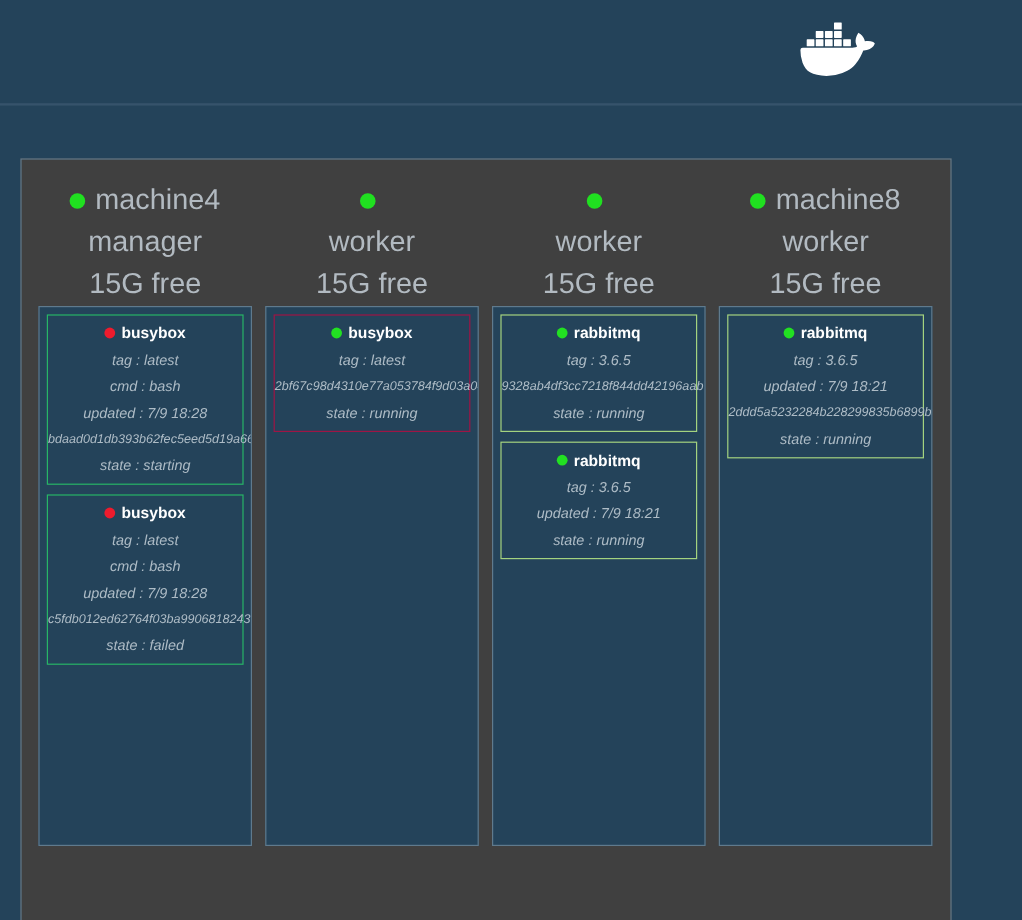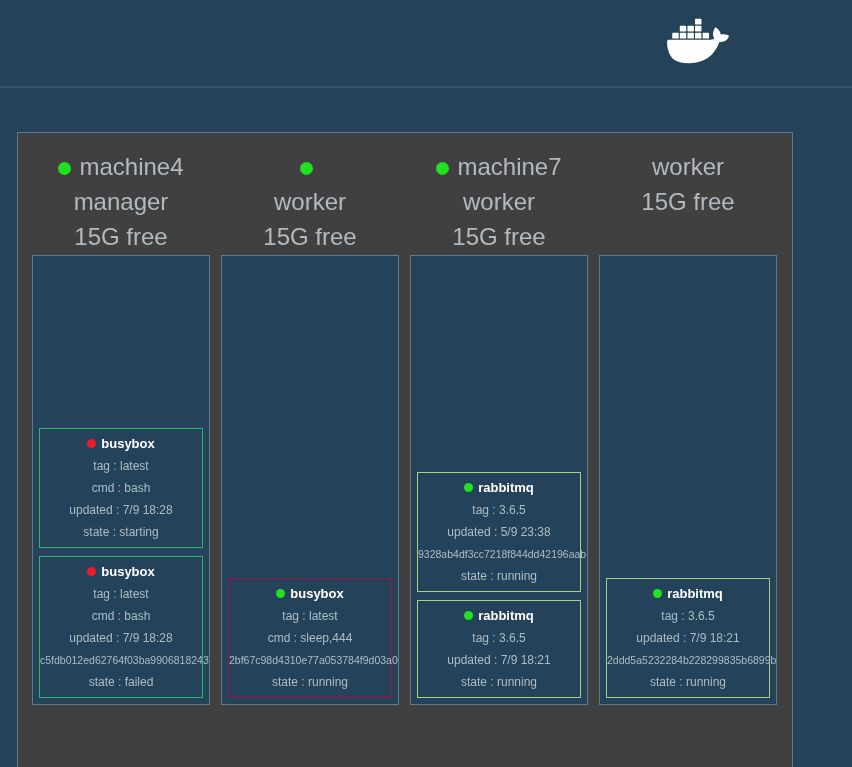--- a/index.html
+++ b/index.html
@@ -45,39 +45,38 @@
     width: 13px; height: 13px;
     border-radius: 50%;
     margin-right: 8px;
   }
   .node-box {
     height: 450px;
     background: #24435a;
     border: 1px solid #5f7a8d;
     display: flex;
     flex-direction: column;
-    justify-content: flex-end;
     gap: 8px;
     padding: 6px;
     overflow: hidden;
   }
   .card {
     border: 1px solid;
     padding: 4px 0;
     text-align: center;
     flex-shrink: 0;
   }
   .card-title { line-height: 22px; font-size: 13px; font-weight: bold; color: #ffffff; }
   .card-dot {
     display: inline-block;
     width: 9px; height: 9px;
     border-radius: 50%;
     margin-right: 5px;
   }
-  .card-row { line-height: 22px; font-size: 12px; color: #aebcc6; }
+  .card-row { line-height: 22px; font-size: 12px; color: #aebcc6; font-style: italic; }
   .card-id { white-space: nowrap; font-size: 10.5px; }
 </style>
 </head>
 <body>
 
 <div class="header">
   <svg class="docker-logo" viewBox="0 0 24 24" fill="#ffffff" aria-hidden="true">
     <path d="M13.983 11.078h2.119a.186.186 0 00.186-.185V9.006a.186.186 0 00-.186-.186h-2.119a.185.185 0 00-.185.185v1.888c0 .102.083.185.185.185m-2.954-5.43h2.118a.186.186 0 00.186-.186V3.574a.186.186 0 00-.186-.185h-2.118a.185.185 0 00-.185.185v1.888c0 .102.082.185.185.185m0 2.716h2.118a.187.187 0 00.186-.186V6.29a.186.186 0 00-.186-.185h-2.118a.185.185 0 00-.185.185v1.887c0 .102.082.185.185.186m-2.93 0h2.12a.186.186 0 00.184-.186V6.29a.185.185 0 00-.185-.185H8.1a.185.185 0 00-.185.185v1.887c0 .102.083.185.185.186m-2.964 0h2.119a.186.186 0 00.185-.186V6.29a.185.185 0 00-.185-.185H5.136a.186.186 0 00-.186.185v1.887c0 .102.084.185.186.186m5.893 2.715h2.118a.186.186 0 00.186-.185V9.006a.186.186 0 00-.186-.186h-2.118a.185.185 0 00-.185.185v1.888c0 .102.082.185.185.185m-2.93 0h2.12a.185.185 0 00.184-.185V9.006a.185.185 0 00-.184-.186h-2.12a.185.185 0 00-.184.185v1.888c0 .102.083.185.185.185m-2.964 0h2.119a.185.185 0 00.185-.185V9.006a.185.185 0 00-.184-.186h-2.12a.186.186 0 00-.186.186v1.887c0 .102.084.185.186.185m-2.92 0h2.12a.185.185 0 00.184-.185V9.006a.185.185 0 00-.184-.186h-2.12a.185.185 0 00-.184.185v1.888c0 .102.082.185.185.185M23.763 9.89c-.065-.051-.672-.51-1.954-.51-.338.001-.676.03-1.01.087-.248-1.7-1.653-2.53-1.716-2.566l-.344-.199-.226.327c-.284.438-.49.922-.612 1.43-.23.97-.09 1.882.403 2.661-.595.332-1.55.413-1.744.42H.751a.751.751 0 00-.75.748 11.376 11.376 0 00.692 4.062c.545 1.428 1.355 2.48 2.41 3.124 1.18.723 3.1 1.137 5.275 1.137.983.003 1.963-.086 2.93-.266a12.248 12.248 0 003.823-1.389c.98-.567 1.86-1.288 2.61-2.136 1.252-1.418 1.998-2.997 2.553-4.4h.221c1.372 0 2.215-.549 2.68-1.009.309-.293.55-.65.707-1.046l.098-.288z"></path>
   </svg>
 </div>
@@ -89,20 +88,21 @@
       <div><span class="node-dot" style="background-color: rgb(32, 224, 32);"></span><span>machine4</span></div>
       <div>manager</div>
       <div>15G free</div>
     </div>
     <div class="node-box">
       <div class="card" style="border-color: rgb(39, 181, 102);">
         <div class="card-title"><span class="card-dot" style="background-color: rgb(238, 27, 45);"></span><span>busybox</span></div>
         <div class="card-row">tag : latest</div>
         <div class="card-row">cmd : bash</div>
         <div class="card-row">updated : 7/9 18:28</div>
+        <div class="card-row card-id">bdaad0d1db393b62fec5eed5d19a66</div>
         <div class="card-row">state : starting</div>
       </div>
       <div class="card" style="border-color: rgb(39, 181, 102);">
         <div class="card-title"><span class="card-dot" style="background-color: rgb(238, 27, 45);"></span><span>busybox</span></div>
         <div class="card-row">tag : latest</div>
         <div class="card-row">cmd : bash</div>
         <div class="card-row">updated : 7/9 18:28</div>
         <div class="card-row card-id">c5fdb012ed62764f03ba99068182430</div>
         <div class="card-row">state : failed</div>
       </div>
@@ -112,52 +112,51 @@
   <div class="node">
     <div class="node-header">
       <div><span class="node-dot" style="background-color: rgb(32, 224, 32);"></span></div>
       <div>worker</div>
       <div>15G free</div>
     </div>
     <div class="node-box">
       <div class="card" style="border-color: rgb(158, 21, 69);">
         <div class="card-title"><span class="card-dot" style="background-color: rgb(34, 224, 34);"></span><span>busybox</span></div>
         <div class="card-row">tag : latest</div>
-        <div class="card-row">cmd : sleep,444</div>
         <div class="card-row card-id">2bf67c98d4310e77a053784f9d03a04</div>
         <div class="card-row">state : running</div>
       </div>
     </div>
   </div>
 
   <div class="node">
     <div class="node-header">
-      <div><span class="node-dot" style="background-color: rgb(32, 224, 32);"></span><span>machine7</span></div>
+      <div><span class="node-dot" style="background-color: rgb(32, 224, 32);"></span></div>
       <div>worker</div>
       <div>15G free</div>
     </div>
     <div class="node-box">
       <div class="card" style="border-color: rgb(164, 211, 127);">
         <div class="card-title"><span class="card-dot" style="background-color: rgb(34, 224, 34);"></span><span>rabbitmq</span></div>
         <div class="card-row">tag : 3.6.5</div>
-        <div class="card-row">updated : 5/9 23:38</div>
         <div class="card-row card-id">9328ab4df3cc7218f844dd42196aab7</div>
         <div class="card-row">state : running</div>
       </div>
       <div class="card" style="border-color: rgb(164, 211, 127);">
         <div class="card-title"><span class="card-dot" style="background-color: rgb(34, 224, 34);"></span><span>rabbitmq</span></div>
         <div class="card-row">tag : 3.6.5</div>
         <div class="card-row">updated : 7/9 18:21</div>
         <div class="card-row">state : running</div>
       </div>
     </div>
   </div>
 
   <div class="node">
     <div class="node-header">
+      <div><span class="node-dot" style="background-color: rgb(32, 224, 32);"></span><span>machine8</span></div>
       <div>worker</div>
       <div>15G free</div>
     </div>
     <div class="node-box">
       <div class="card" style="border-color: rgb(164, 211, 127);">
         <div class="card-title"><span class="card-dot" style="background-color: rgb(34, 224, 34);"></span><span>rabbitmq</span></div>
         <div class="card-row">tag : 3.6.5</div>
         <div class="card-row">updated : 7/9 18:21</div>
         <div class="card-row card-id">2ddd5a5232284b228299835b6899ba</div>
         <div class="card-row">state : running</div>

